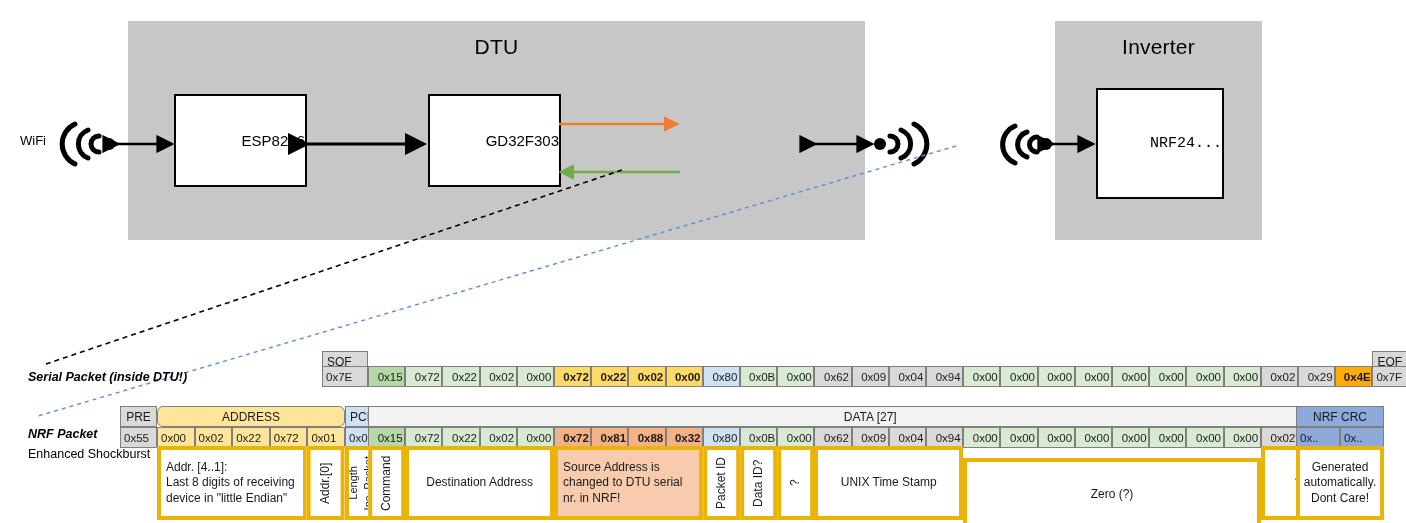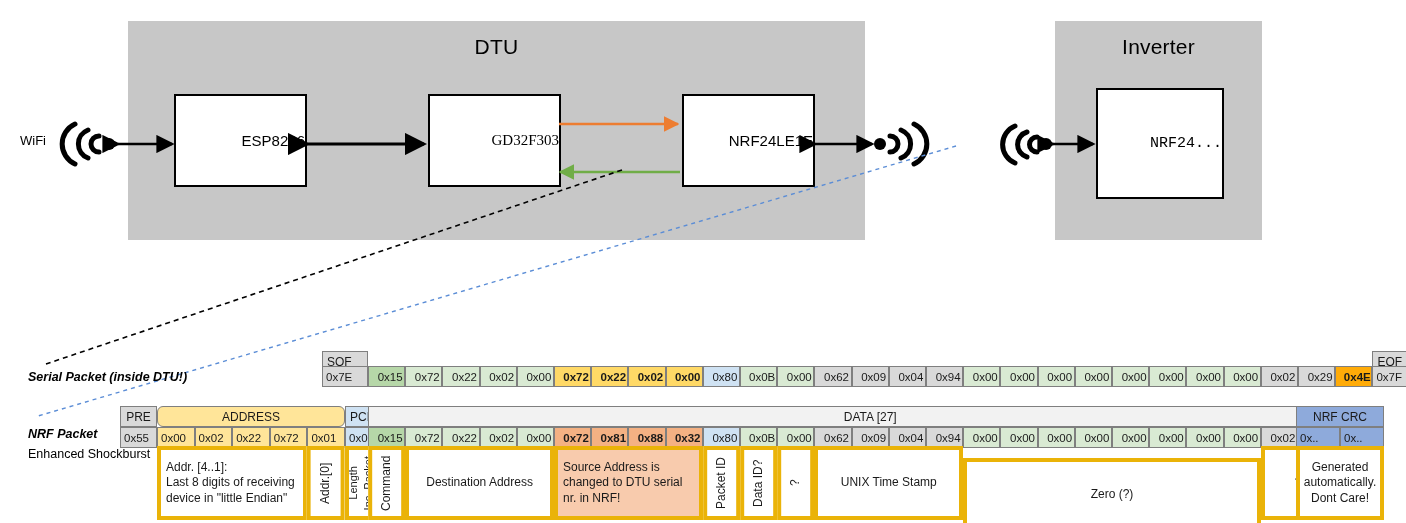--- a/index.html
+++ b/index.html
@@ -78,25 +78,22 @@
 
 <div class="stage">
 
   <div class="enclosure" style="left:128px;top:21px;width:737px;height:219px;">
     <div class="enclosure-title">DTU</div>
   </div>
 
   <div class="chip" style="left:174px;top:94px;width:129px;height:89px;">
     <span>ESP8266</span>
   </div>
-  <div class="chip" style="left:428px;top:94px;width:129px;height:89px;font-family:Liberation Serif, serif;">
+  <div class="chip" style="left:428px;top:94px;width:129px;height:89px;">
     <span>GD32F303</span>
-  </div>
-  <div class="chip" style="left:682px;top:94px;width:129px;height:89px;">
-    <span>NRF24LE1E</span>
   </div>
 
   <div class="wifi-label" style="left:20px;top:133px;">WiFi</div>
 
   <div class="enclosure" style="left:1055px;top:21px;width:207px;height:219px;">
     <div class="enclosure-title">Inverter</div>
   </div>
   <div class="chip" style="left:1096px;top:88px;width:124px;height:107px;font-family:Liberation Mono, monospace;">
     <span>NRF24...</span>
   </div>

